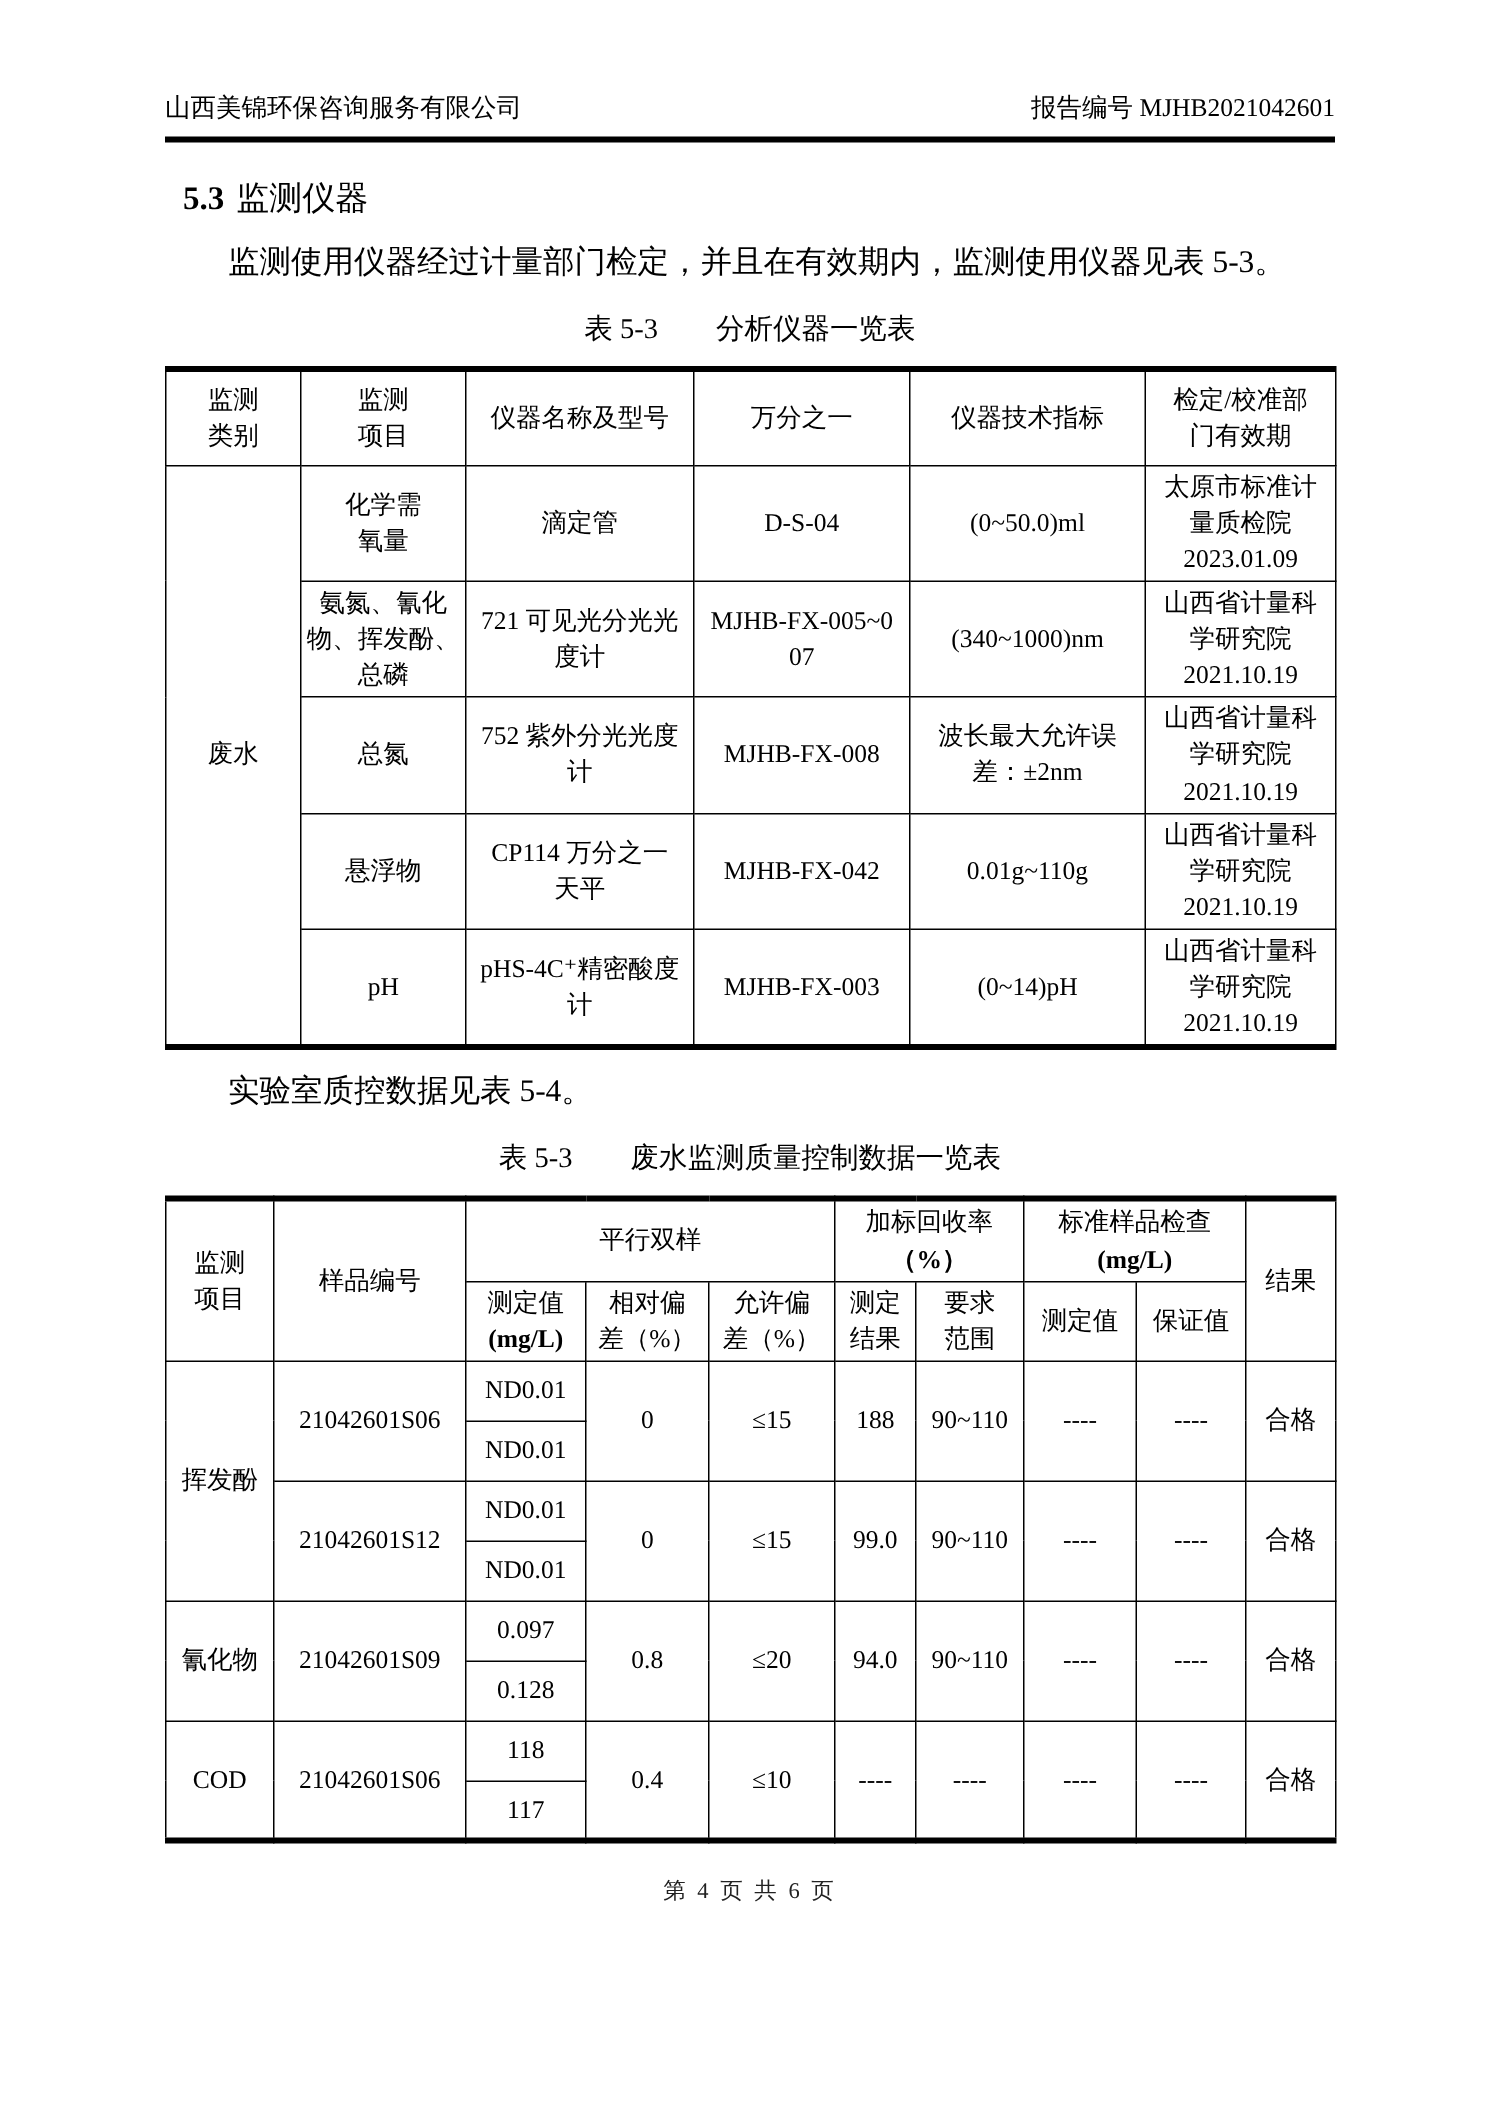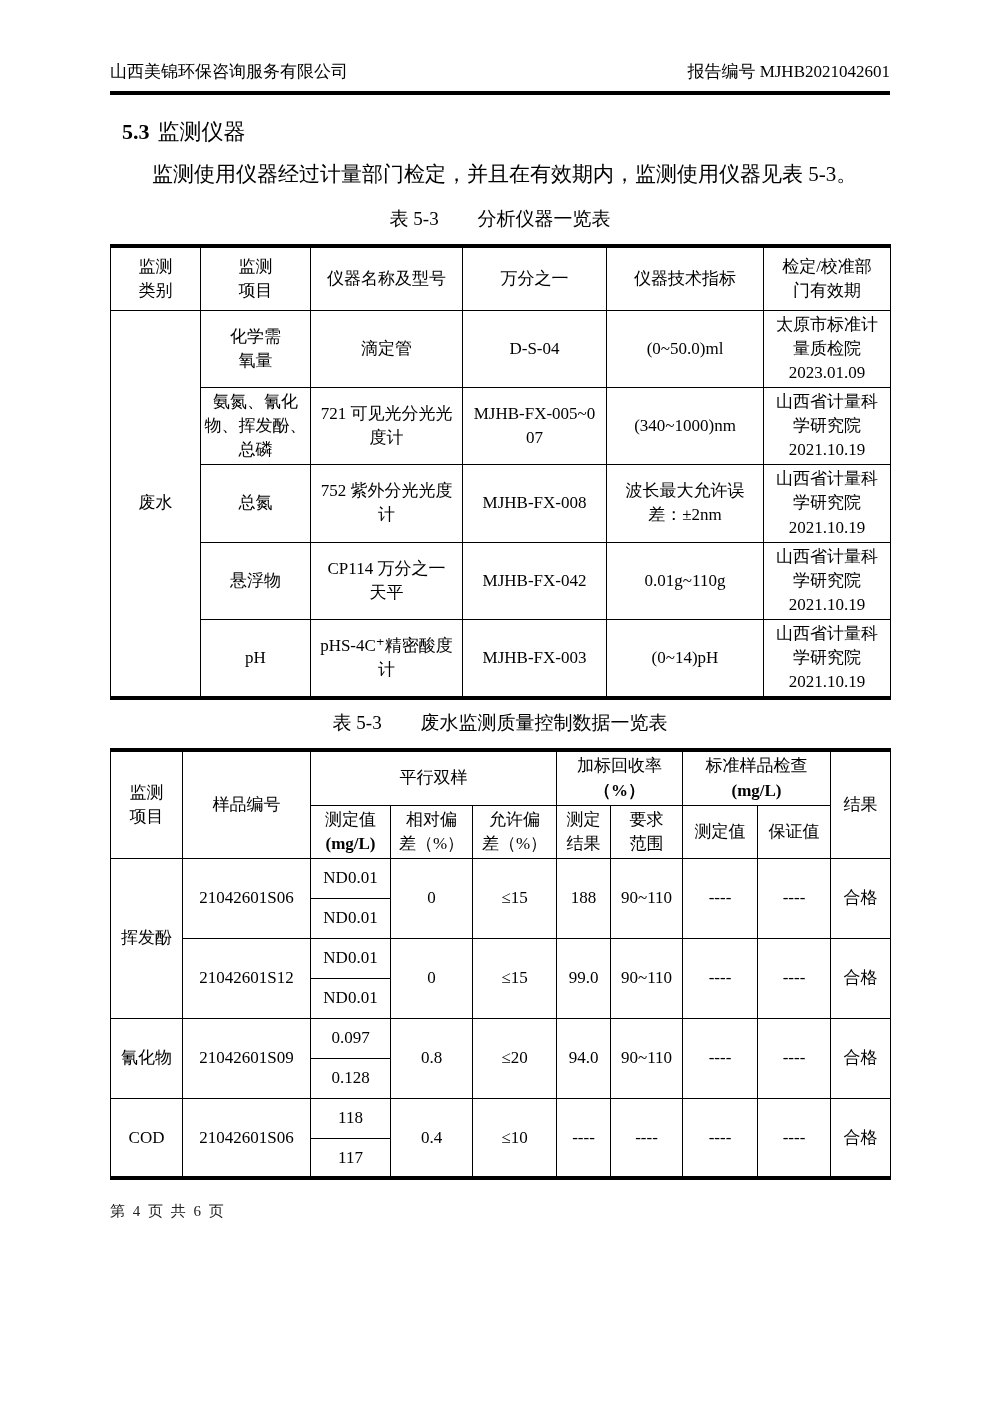--- a/index.html
+++ b/index.html
@@ -49,21 +49,21 @@
   .t53 tr.r4{height:67px;}
   .t53 tr.r5{height:68px;}
 
   
   .t54 tr.gh{height:50px;}
   .t54 tr.sh{height:48px;padding-left:43px;}
   .t54 tr.dr{height:40px;}
   .t54 .unit{font-weight:bold;}
 
   .page-footer{
-    font-size:15px;margin-top:22px;letter-spacing:2px;
+    text-align:center;font-size:15px;margin-top:22px;letter-spacing:2px;
     color:#222;
   }
 </style>
 </head>
 <body>
 
 <div class="page">
 
   <div class="doc-header">
     <span>山西美锦环保咨询服务有限公司</span>
@@ -155,20 +155,21 @@
         <td>MJHB-FX-003</td>
         <td>(0~14)pH</td>
         <td>山西省计量科
 学研究院
 2021.10.19</td>
       </tr>
     </tbody>
   </table>
 
 
+  <p class="body-par">实验室质控数据见表 5-4。</p>
 
   <div class="tbl-caption">
     <span>表</span>
     <span class="cap-num">5-3</span>
     <span class="cap-title">废水监测质量控制数据一览表</span>
   </div>
 
   <table class="t54">
     <colgroup>
       <col style="width:72px">

